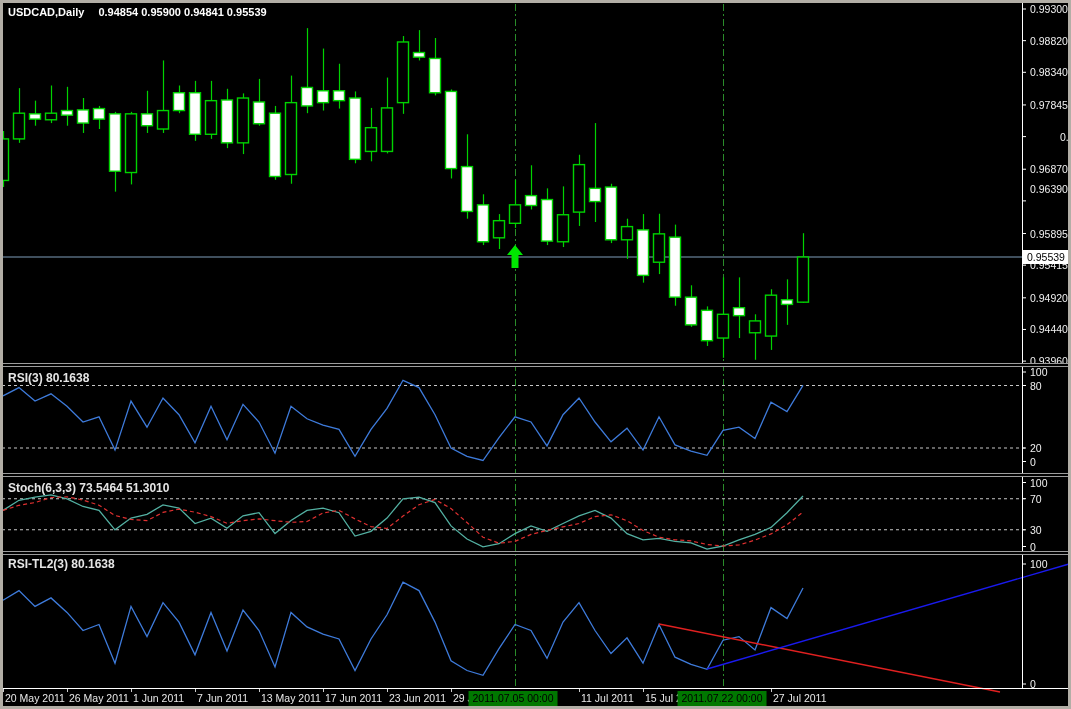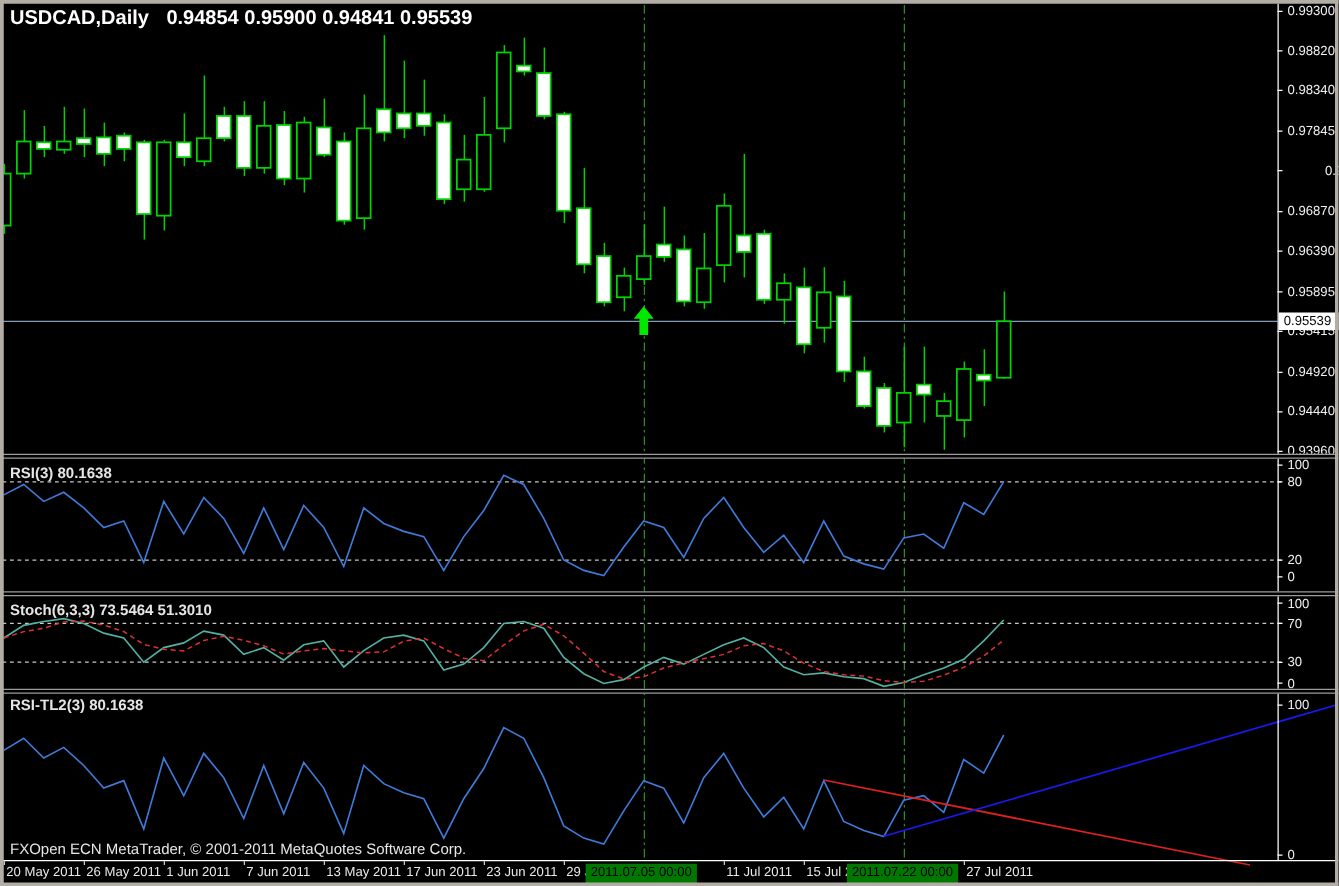--- a/index.html
+++ b/index.html
@@ -3,21 +3,21 @@
 <meta charset="utf-8">
 <style>
   html,body{margin:0;padding:0;background:#222;}
   #screen{
     position:relative;width:1071px;height:709px;background:#000;
     font-family:"Liberation Sans", sans-serif;overflow:hidden;
   }
   .border-strip{position:absolute;background:#b2aea6;z-index:50;}
   #chart-svg{position:absolute;left:0;top:0;z-index:1;}
   .txt{position:absolute;color:#fff;white-space:nowrap;z-index:10;}
-  #title{left:8px;top:6px;font-size:16px;font-weight:bold;color:#fff;}
+  #title{left:8px;top:6px;font-size:11px;font-weight:bold;color:#fff;}
   #title span{margin-right:14px;}
   .pane-label{left:8px;font-size:12px;font-weight:bold;color:#e5e5e5;}
   #copyright{left:8px;top:672px;font-size:12px;font-weight:normal;color:#e6e6e6;}
   .sep{position:absolute;left:0;right:0;height:2px;background:#000;
        border-top:1px solid #9c9c9c;border-bottom:1px solid #9c9c9c;z-index:12;}
   #axis-vline{position:absolute;left:1022px;top:3px;width:1px;height:685px;background:#fff;z-index:11;}
   #time-hline{position:absolute;left:0px;top:688px;right:0;height:1px;background:#fff;z-index:11;}
   .price-label{position:absolute;left:1030px;height:11px;line-height:11px;font-size:10.5px;color:#f0f0f0;z-index:10;}
   .scale-label{position:absolute;left:1030px;height:11px;line-height:11px;font-size:10.5px;color:#f0f0f0;z-index:10;}
   #current-price-box{
@@ -187,37 +187,36 @@
       <line x1="771.5" y1="689" x2="771.5" y2="692" stroke="#ccc" stroke-width="1"></line>
     </svg>
 
   <div id="title" class="txt">
     <span>USDCAD,Daily</span><span>0.94854 0.95900 0.94841 0.95539</span>
   </div>
 
   <div class="txt pane-label" style="top:371px">RSI(3) 80.1638</div>
   <div class="txt pane-label" style="top:481px">Stoch(6,3,3) 73.5464 51.3010</div>
   <div class="txt pane-label" style="top:557px">RSI-TL2(3) 80.1638</div>
-  <div id="copyright" class="txt">FXOpen ECN MetaTrader, © 2001-2011 MetaQuotes Software Corp.</div>
 
   <div class="sep" style="top:363px"></div>
   <div class="sep" style="top:473px"></div>
   <div class="sep" style="top:551px"></div>
 
   <div id="axis-vline"></div>
   <div id="time-hline"></div>
 
   <div id="price-axis">
       <div class="price-label" style="top: 4px;">0.99300</div>
       <div class="price-label" style="top: 36px;">0.98820</div>
       <div class="price-label" style="top: 67px;">0.98340</div>
       <div class="price-label" style="top: 100px;">0.97845</div>
       <div class="price-label" style="top: 132px; padding-left: 30px;">0.97365</div>
       <div class="price-label" style="top: 164px;">0.96870</div>
-      <div class="price-label" style="top: 196px;">0.96390</div>
+      <div class="price-label" style="top: 184px;">0.96390</div>
       <div class="price-label" style="top: 229px;">0.95895</div>
       <div class="price-label" style="top: 260px;">0.95415</div>
       <div class="price-label" style="top: 293px;">0.94920</div>
       <div class="price-label" style="top: 324px;">0.94440</div>
       <div class="price-label" style="top: 356px;">0.93960</div>
       <div class="scale-label" style="top: 367px;">100</div>
       <div class="scale-label" style="top: 381px;">80</div>
       <div class="scale-label" style="top: 443px;">20</div>
       <div class="scale-label" style="top: 457px;">0</div>
       <div class="scale-label" style="top: 478px;">100</div>

